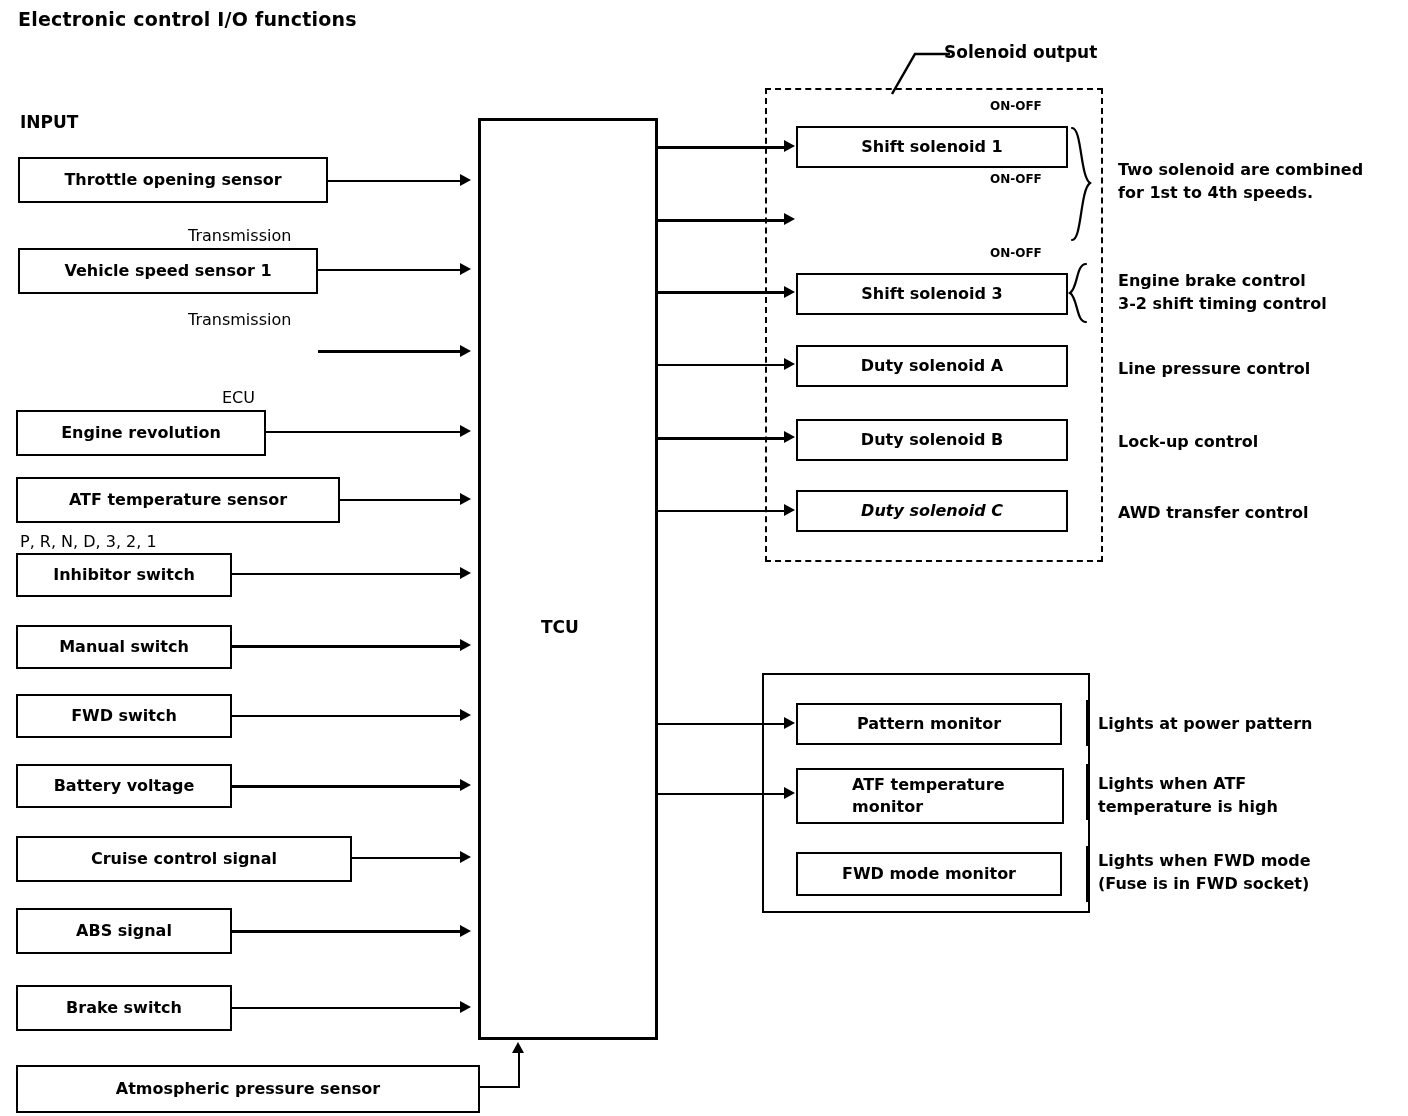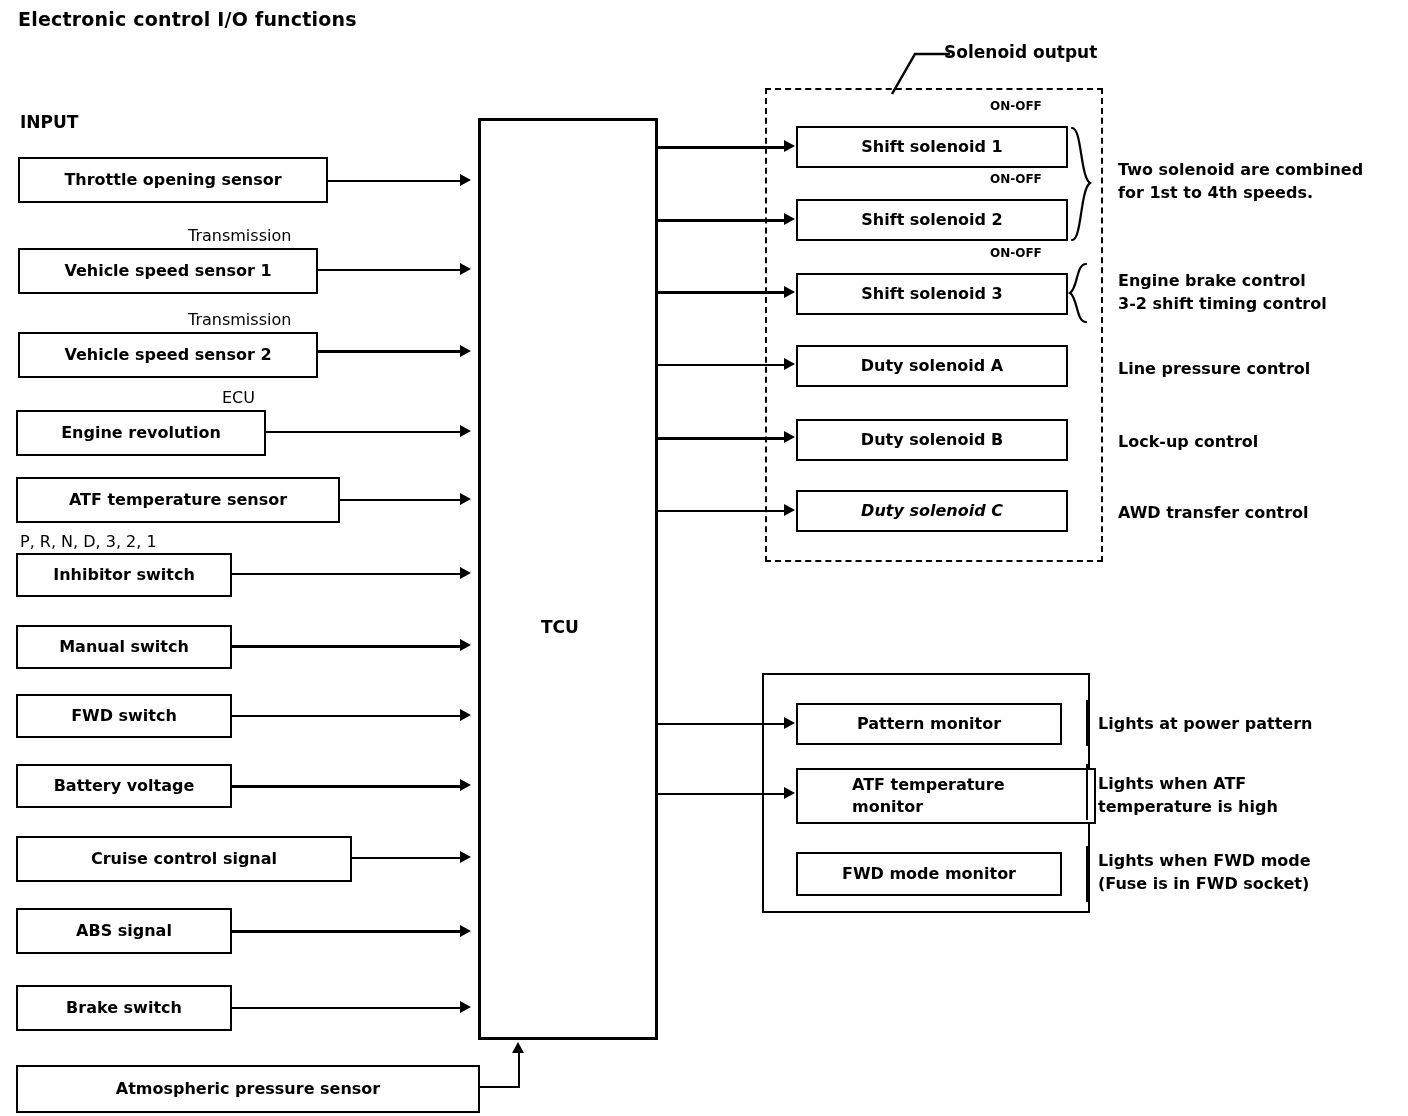--- a/index.html
+++ b/index.html
@@ -123,23 +123,20 @@
   <div class="abs arrow-r" style="left:460px;top:174px;"></div>
 
   <div class="abs cap" style="left:188px;top:226px;">Transmission</div>
   <div class="abs box" style="left:18px;top:248px;width:300px;height:46px;">
     <span class="boxtext">Vehicle speed sensor 1</span>
   </div>
   <div class="abs hline" style="left:318px;top:269px;width:142px;"></div>
   <div class="abs arrow-r" style="left:460px;top:263px;"></div>
 
   <div class="abs cap" style="left:188px;top:310px;">Transmission</div>
-  <div class="abs box" style="left:18px;top:332px;width:300px;height:46px;">
-    <span class="boxtext">Vehicle speed sensor 2</span>
-  </div>
   <div class="abs hline thick" style="left:318px;top:350px;width:142px;"></div>
   <div class="abs arrow-r" style="left:460px;top:345px;"></div>
 
   <div class="abs cap" style="left:222px;top:388px;">ECU</div>
   <div class="abs box" style="left:16px;top:410px;width:250px;height:46px;">
     <span class="boxtext">Engine revolution</span>
   </div>
   <div class="abs hline" style="left:266px;top:431px;width:194px;"></div>
   <div class="abs arrow-r" style="left:460px;top:425px;"></div>
 
@@ -214,23 +211,20 @@
   <div class="abs onoff" style="left:990px;top:246px;">ON-OFF</div>
 
   <div class="abs hline thick" style="left:658px;top:146px;width:126px;"></div>
   <div class="abs arrow-r" style="left:784px;top:140px;"></div>
   <div class="abs box" style="left:796px;top:126px;width:272px;height:42px;">
     <span class="boxtext">Shift solenoid 1</span>
   </div>
 
   <div class="abs hline thick" style="left:658px;top:219px;width:126px;"></div>
   <div class="abs arrow-r" style="left:784px;top:213px;"></div>
-  <div class="abs box" style="left:796px;top:199px;width:272px;height:42px;">
-    <span class="boxtext">Shift solenoid 2</span>
-  </div>
 
   <svg class="abs" style="left:1068px;top:126px;width:30px;height:118px;" width="30" height="118" viewBox="0 0 30 118">
     <path d="M4,2 C14,2 12,50 22,57 C12,64 14,114 4,114" fill="none" stroke="#000" stroke-width="2.2" stroke-linecap="round"></path>
   </svg>
   <div class="abs annot" style="left:1118px;top:158px;">Two solenoid are combined
 for 1st to 4th speeds.</div>
 
   <div class="abs hline thick" style="left:658px;top:291px;width:126px;"></div>
   <div class="abs arrow-r" style="left:784px;top:286px;"></div>
   <div class="abs box" style="left:796px;top:273px;width:272px;height:42px;">
@@ -268,21 +262,21 @@
   <div class="abs hline" style="left:658px;top:723px;width:126px;"></div>
   <div class="abs arrow-r" style="left:784px;top:717px;"></div>
   <div class="abs box" style="left:796px;top:703px;width:266px;height:42px;">
     <span class="boxtext">Pattern monitor</span>
   </div>
   <div class="abs divider" style="left:1086px;top:700px;height:46px;"></div>
   <div class="abs annot" style="left:1098px;top:712px;">Lights at power pattern</div>
 
   <div class="abs hline" style="left:658px;top:793px;width:126px;"></div>
   <div class="abs arrow-r" style="left:784px;top:787px;"></div>
-  <div class="abs box left-align" style="left:796px;top:768px;width:300px;height:56px;">
+  <div class="abs box left-align" style="left:796px;top:768px;width:268px;height:56px;">
     <span class="boxtext" style="padding-left:40px;">ATF temperature
 monitor</span>
   </div>
   <div class="abs divider" style="left:1086px;top:764px;height:56px;"></div>
   <div class="abs box" style="left:796px;top:852px;width:266px;height:44px;">
     <span class="boxtext">FWD mode monitor</span>
   </div>
 
   <div class="abs annot" style="left:1098px;top:772px;">Lights when ATF
 temperature is high</div>

